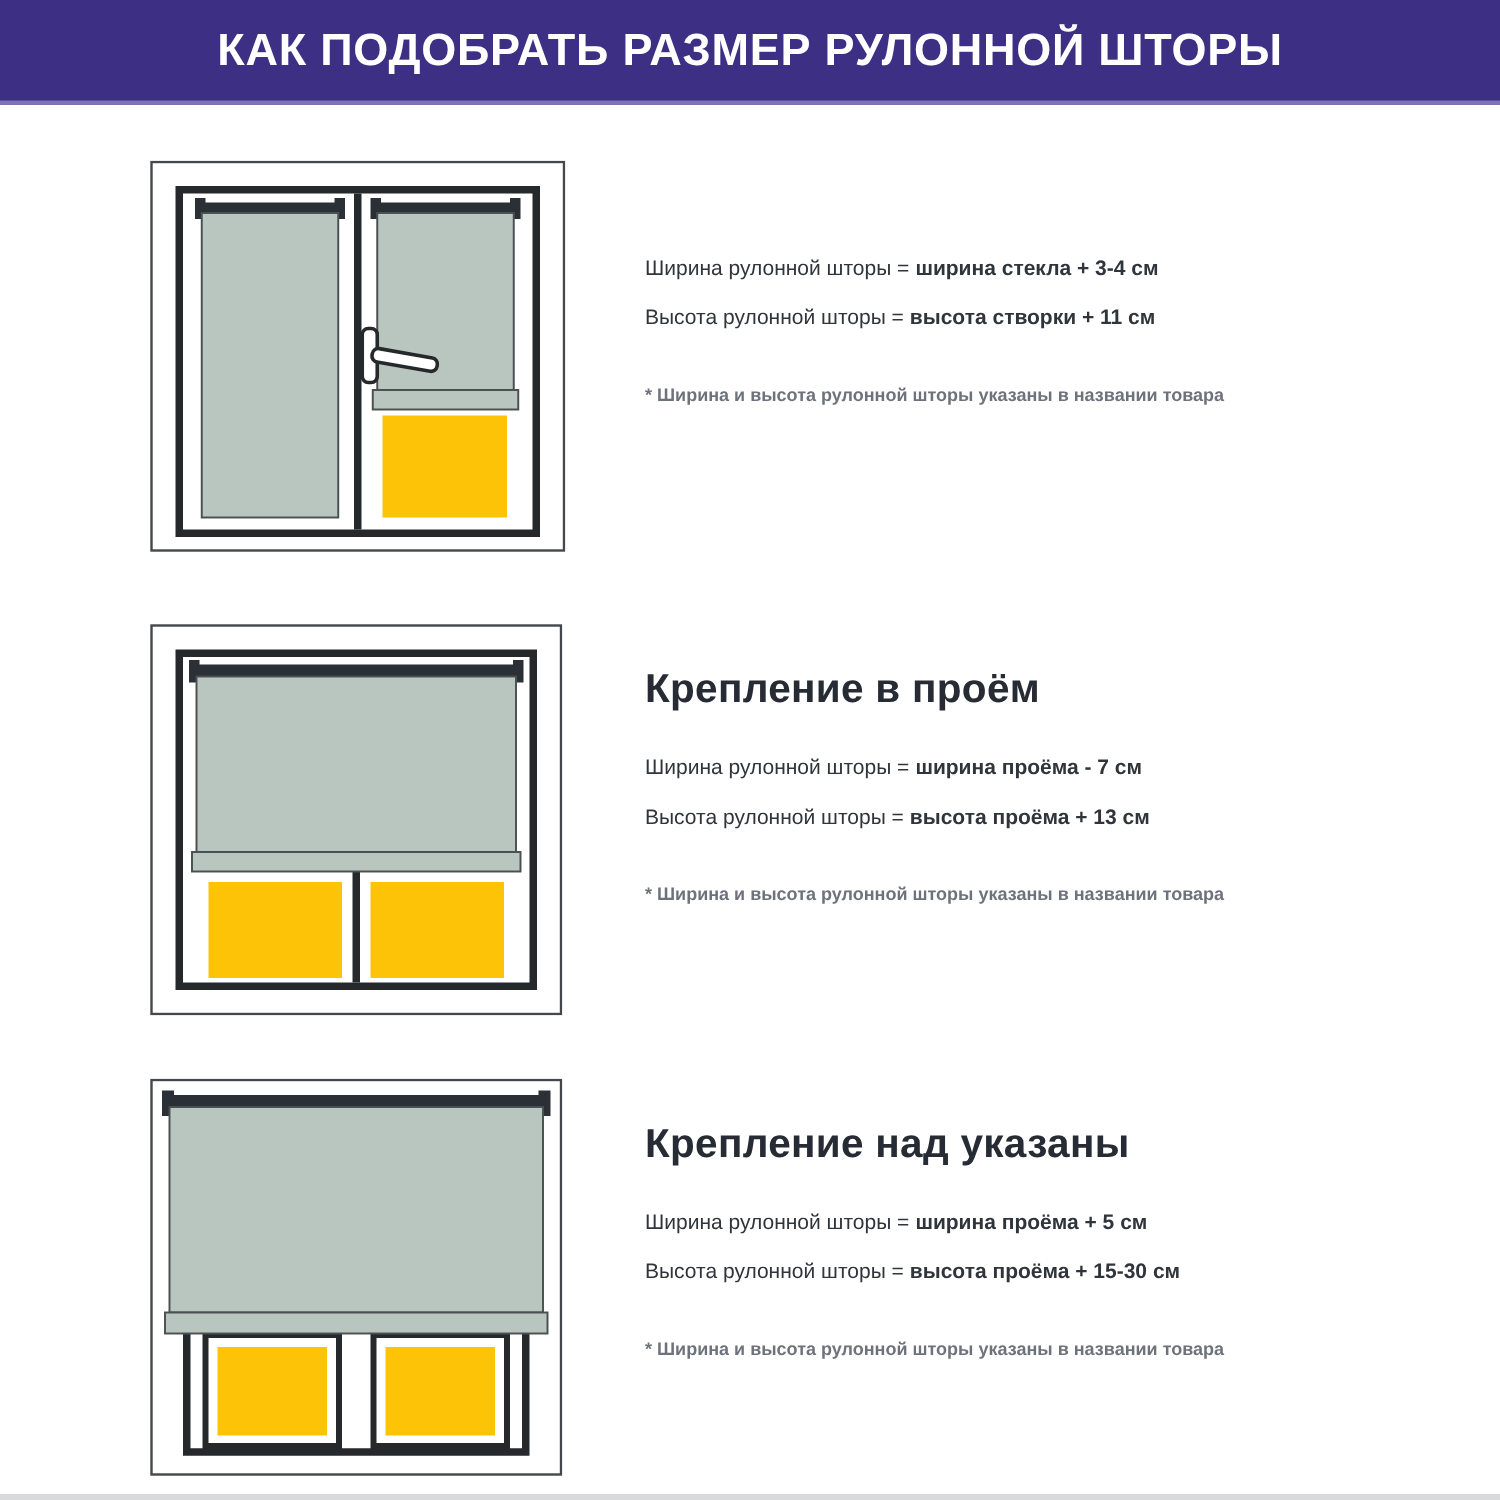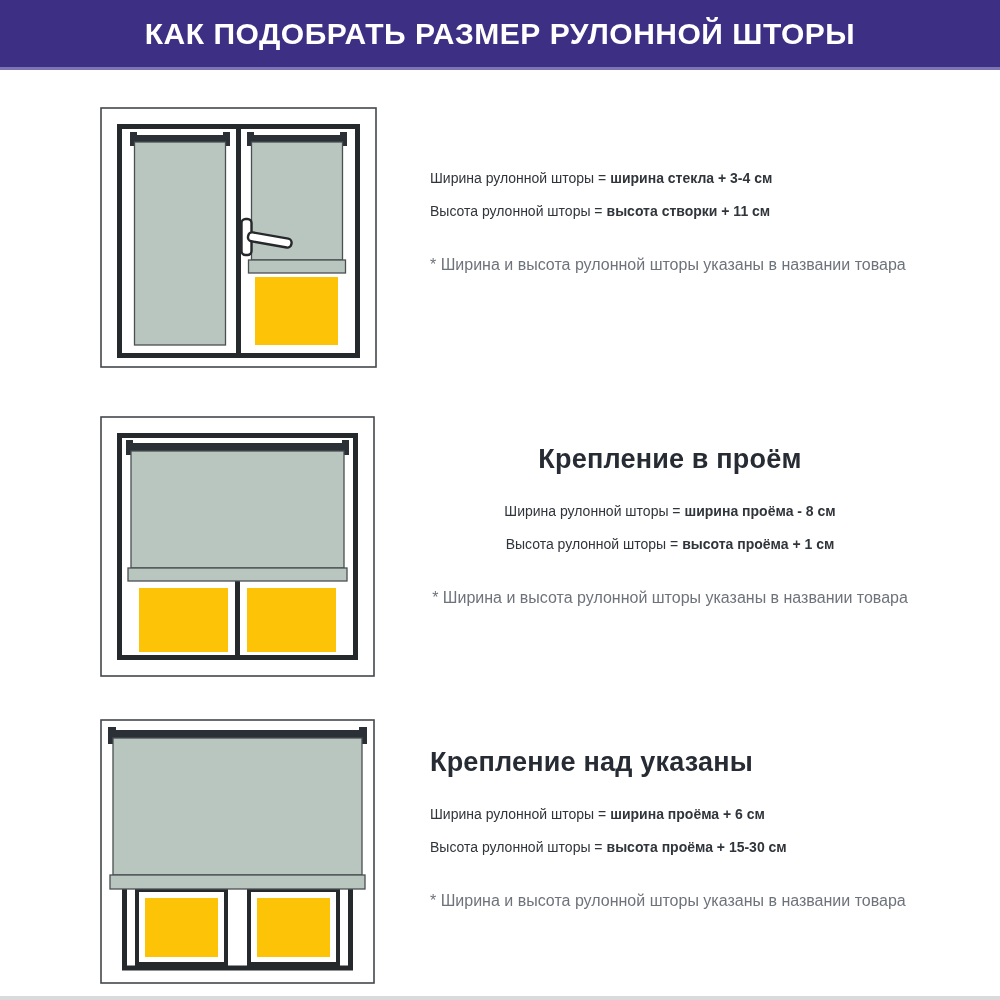--- a/index.html
+++ b/index.html
@@ -21,21 +21,21 @@
     letter-spacing:.5px;white-space:nowrap;
   }
   .row{position:absolute;left:0;width:1000px;}
   .illus{position:absolute;left:100px;top:0;margin:0;}
   .copy{position:absolute;left:430px;width:480px;}
   .copy h2{margin:0;font-size:27px;line-height:28px;font-weight:bold;color:var(--title-color);letter-spacing:.2px;}
   .lines{margin-top:22px;}
   .line{font-size:14px;line-height:33px;color:var(--body-color);white-space:nowrap;}
   .line .lbl{font-weight:normal;}
   .line .val{font-weight:bold;margin-left:4px;}
-  .note{margin:28px 0 0 0;font-size:16px;color:var(--note-color);white-space:nowrap;}
+  .note{margin:28px 0 0 0;font-size:12px;color:var(--note-color);white-space:nowrap;font-weight:bold;}
   .bottom-strip{position:absolute;left:0;bottom:0;width:1000px;height:4px;background:var(--bottom-strip);}
   svg{display:block;}
 </style>
 </head>
 <body style="--header-bg: #3d2f84; --header-underline: #7d74b5; --header-text: #ffffff; --frame: #26292c; --fabric: #b9c6bf; --glass: #fdc306; --title-color: #272c34; --body-color: #30353b; --note-color: #6e737b;">
 
 <header class="header">
   <h1>КАК ПОДОБРАТЬ РАЗМЕР РУЛОННОЙ ШТОРЫ</h1>
 </header>
 
@@ -72,43 +72,43 @@
         <span class="lbl">Ширина рулонной шторы =</span><span class="val">ширина стекла + 3-4 см</span>
       </div>
       <div class="line">
         <span class="lbl">Высота рулонной шторы =</span><span class="val">высота створки + 11 см</span>
       </div>
     </div>
     <p class="note">* Ширина и высота рулонной шторы указаны в названии товара</p>
   </div>
 </section>
 
-<section class="row" style="top:416px;height:261px;text-align:center;">
+<section class="row" style="top:416px;height:261px;">
   <figure class="illus">
     <svg width="275" height="261" viewBox="0 0 275 261">
       <rect x="1" y="1" width="273" height="259" fill="#ffffff" stroke="var(--outer-box)" stroke-width="1.6"></rect>
       <rect x="19.5" y="19.5" width="236" height="222" fill="#ffffff" stroke="var(--frame)" stroke-width="5"></rect>
       <line x1="137.5" y1="163" x2="137.5" y2="239" stroke="var(--frame)" stroke-width="5"></line>
       <rect x="39" y="172" width="89" height="64" fill="var(--glass)"></rect>
       <rect x="147" y="172" width="89" height="64" fill="var(--glass)"></rect>
       <rect x="26" y="24" width="7" height="15" fill="var(--rail)"></rect>
       <rect x="242" y="24" width="7" height="15" fill="var(--rail)"></rect>
       <rect x="29" y="27" width="217" height="8" fill="var(--rail)"></rect>
       <rect x="31" y="35" width="213" height="117" fill="var(--fabric)" stroke="var(--fabric-edge)" stroke-width="1.3"></rect>
       <rect x="28" y="152" width="219" height="13" fill="var(--fabric)" stroke="var(--fabric-edge)" stroke-width="1.3"></rect>
     </svg>
   </figure>
   <div class="copy" style="top:29px;">
     <h2>Крепление в проём</h2>
     <div class="lines">
       <div class="line">
-        <span class="lbl">Ширина рулонной шторы =</span><span class="val">ширина проёма - 8 см</span>
+        <span class="lbl">Ширина рулонной шторы =</span><span class="val">ширина проёма - 7 см</span>
       </div>
       <div class="line">
-        <span class="lbl">Высота рулонной шторы =</span><span class="val">высота проёма + 1 см</span>
+        <span class="lbl">Высота рулонной шторы =</span><span class="val">высота проёма + 13 см</span>
       </div>
     </div>
     <p class="note">* Ширина и высота рулонной шторы указаны в названии товара</p>
   </div>
 </section>
 
 <section class="row" style="top:719px;height:265px;">
   <figure class="illus">
     <svg width="275" height="265" viewBox="0 0 275 265">
       <rect x="1" y="1" width="273" height="263" fill="#ffffff" stroke="var(--outer-box)" stroke-width="1.6"></rect>
@@ -121,21 +121,21 @@
       <rect x="259" y="8" width="8" height="17" fill="var(--rail)"></rect>
       <rect x="11" y="11" width="253" height="8" fill="var(--rail)"></rect>
       <rect x="13" y="19" width="249" height="137" fill="var(--fabric)" stroke="var(--fabric-edge)" stroke-width="1.3"></rect>
       <rect x="10" y="156" width="255" height="14" fill="var(--fabric)" stroke="var(--fabric-edge)" stroke-width="1.3"></rect>
     </svg>
   </figure>
   <div class="copy" style="top:29px;">
     <h2>Крепление над указаны</h2>
     <div class="lines">
       <div class="line">
-        <span class="lbl">Ширина рулонной шторы =</span><span class="val">ширина проёма + 6 см</span>
+        <span class="lbl">Ширина рулонной шторы =</span><span class="val">ширина проёма + 5 см</span>
       </div>
       <div class="line">
         <span class="lbl">Высота рулонной шторы =</span><span class="val">высота проёма + 15-30 см</span>
       </div>
     </div>
     <p class="note">* Ширина и высота рулонной шторы указаны в названии товара</p>
   </div>
 </section>
 
 <div class="bottom-strip"></div>

